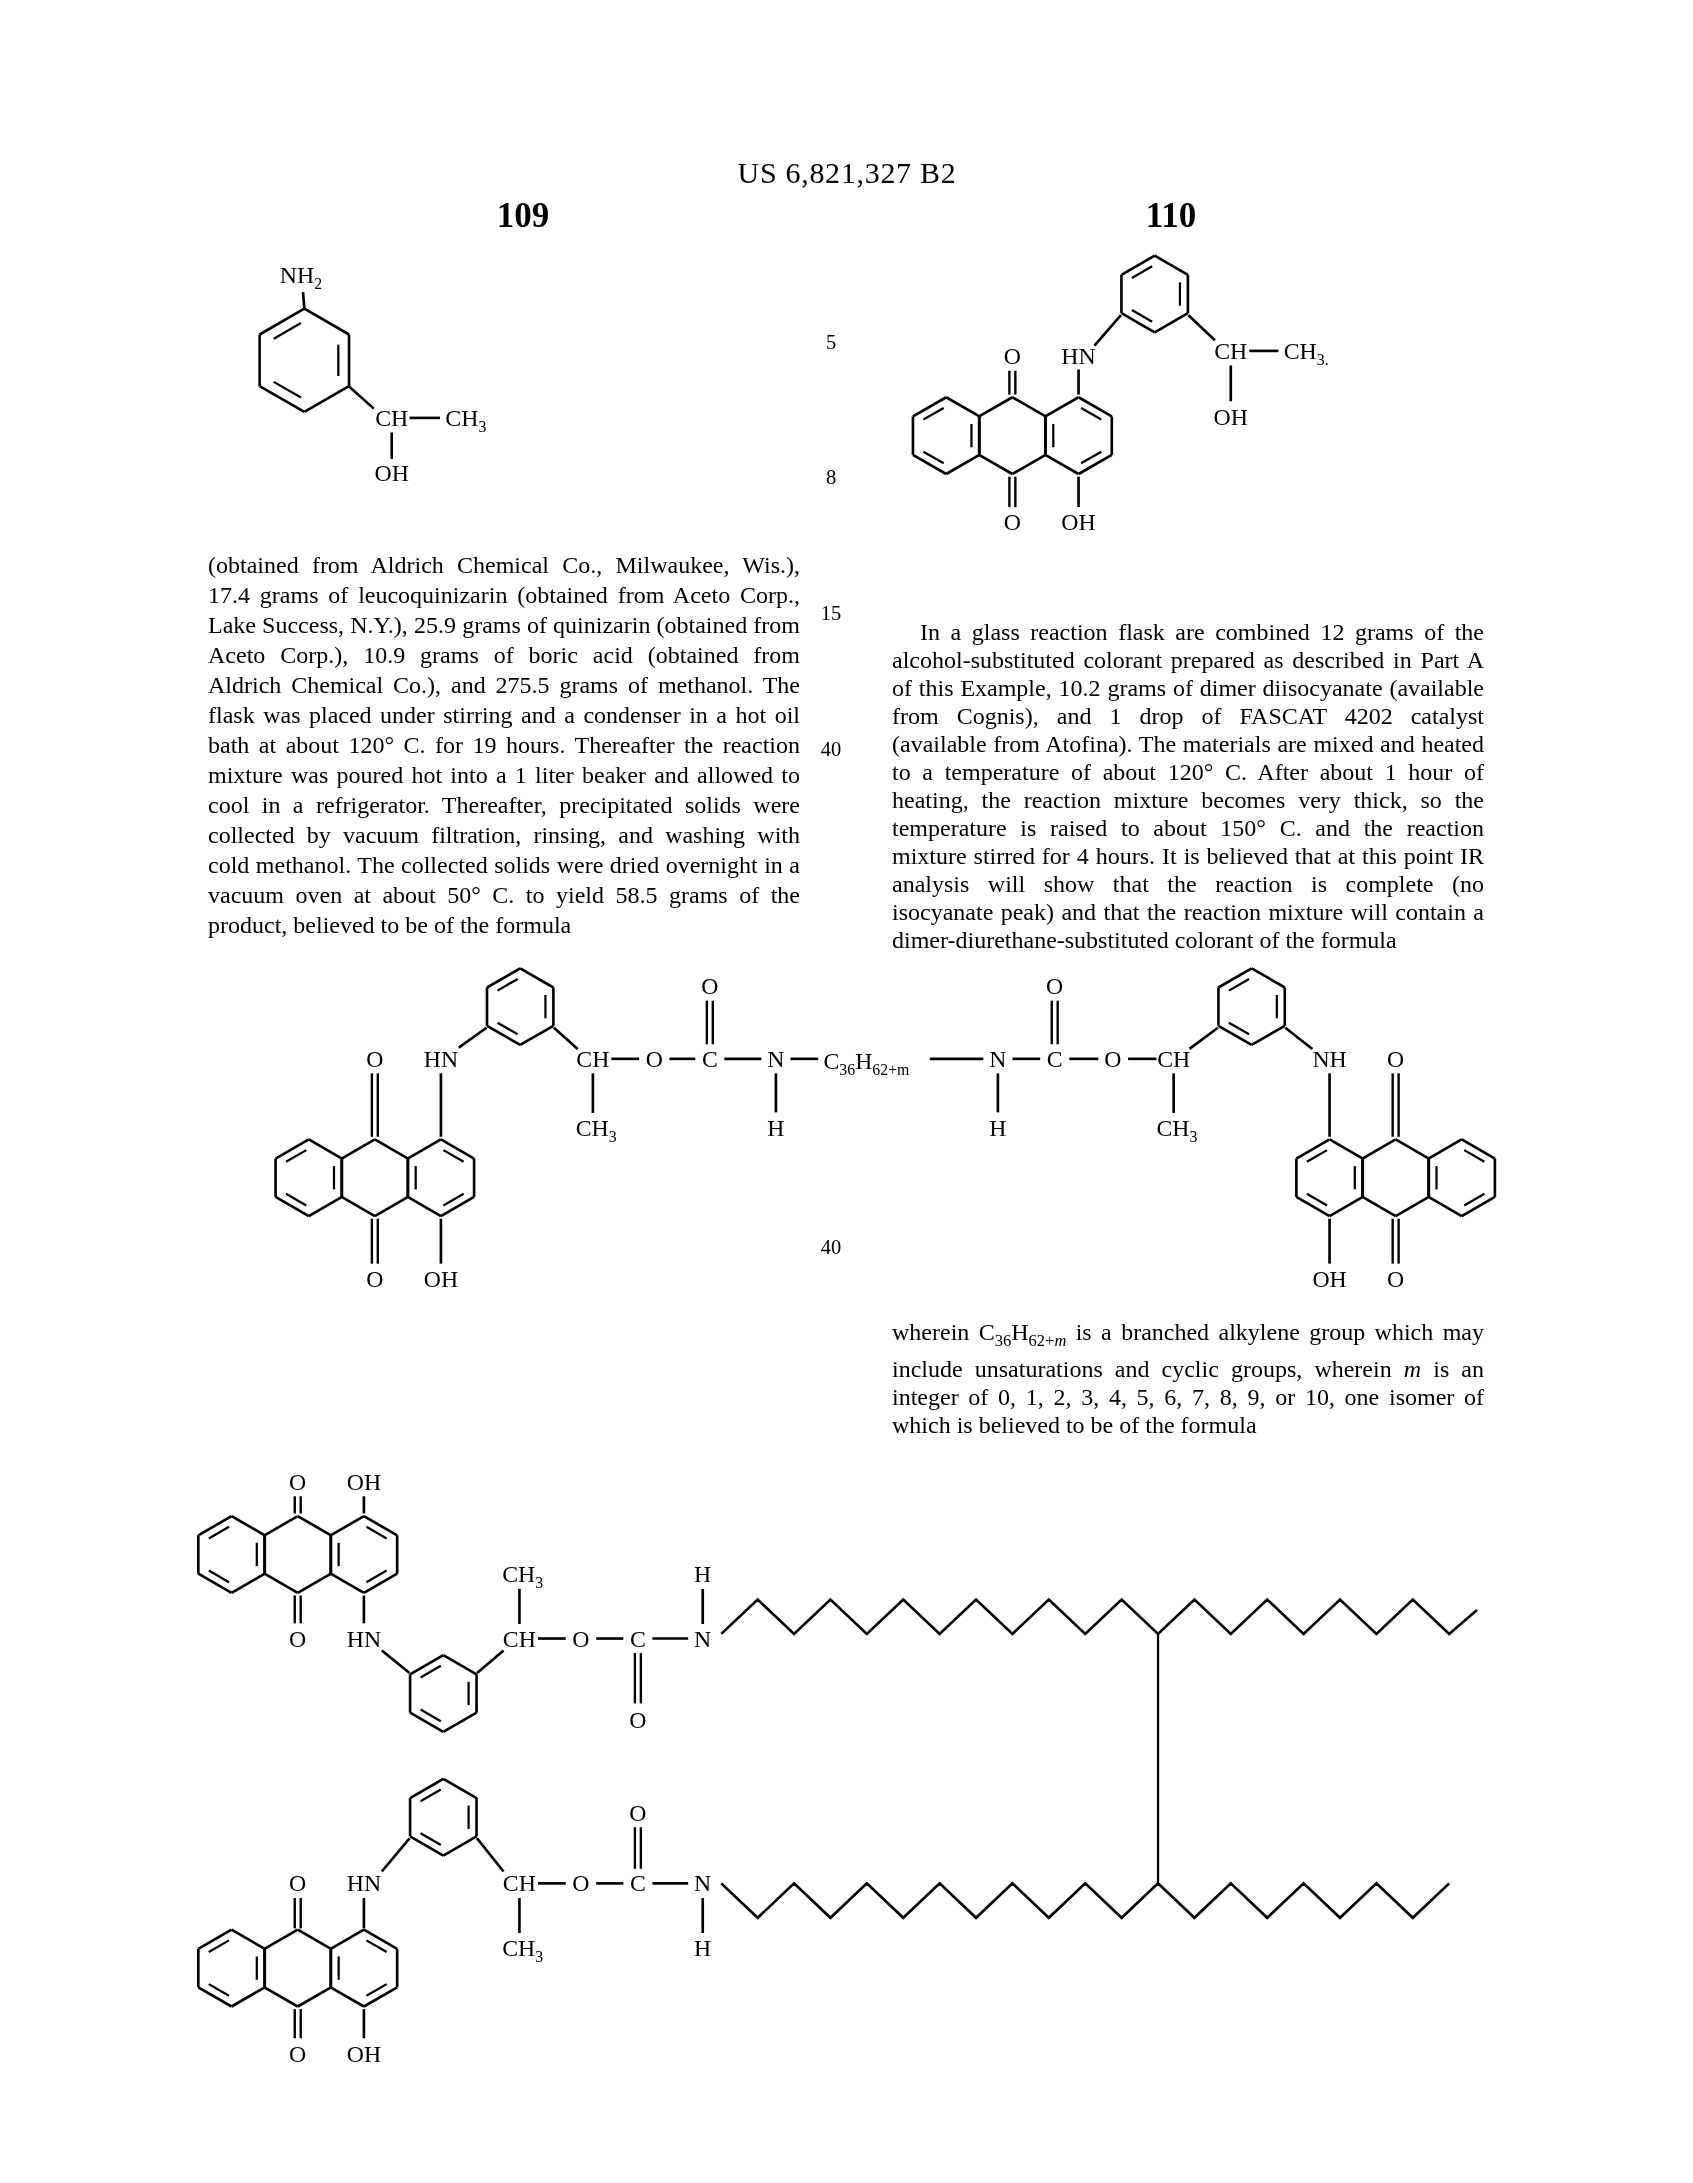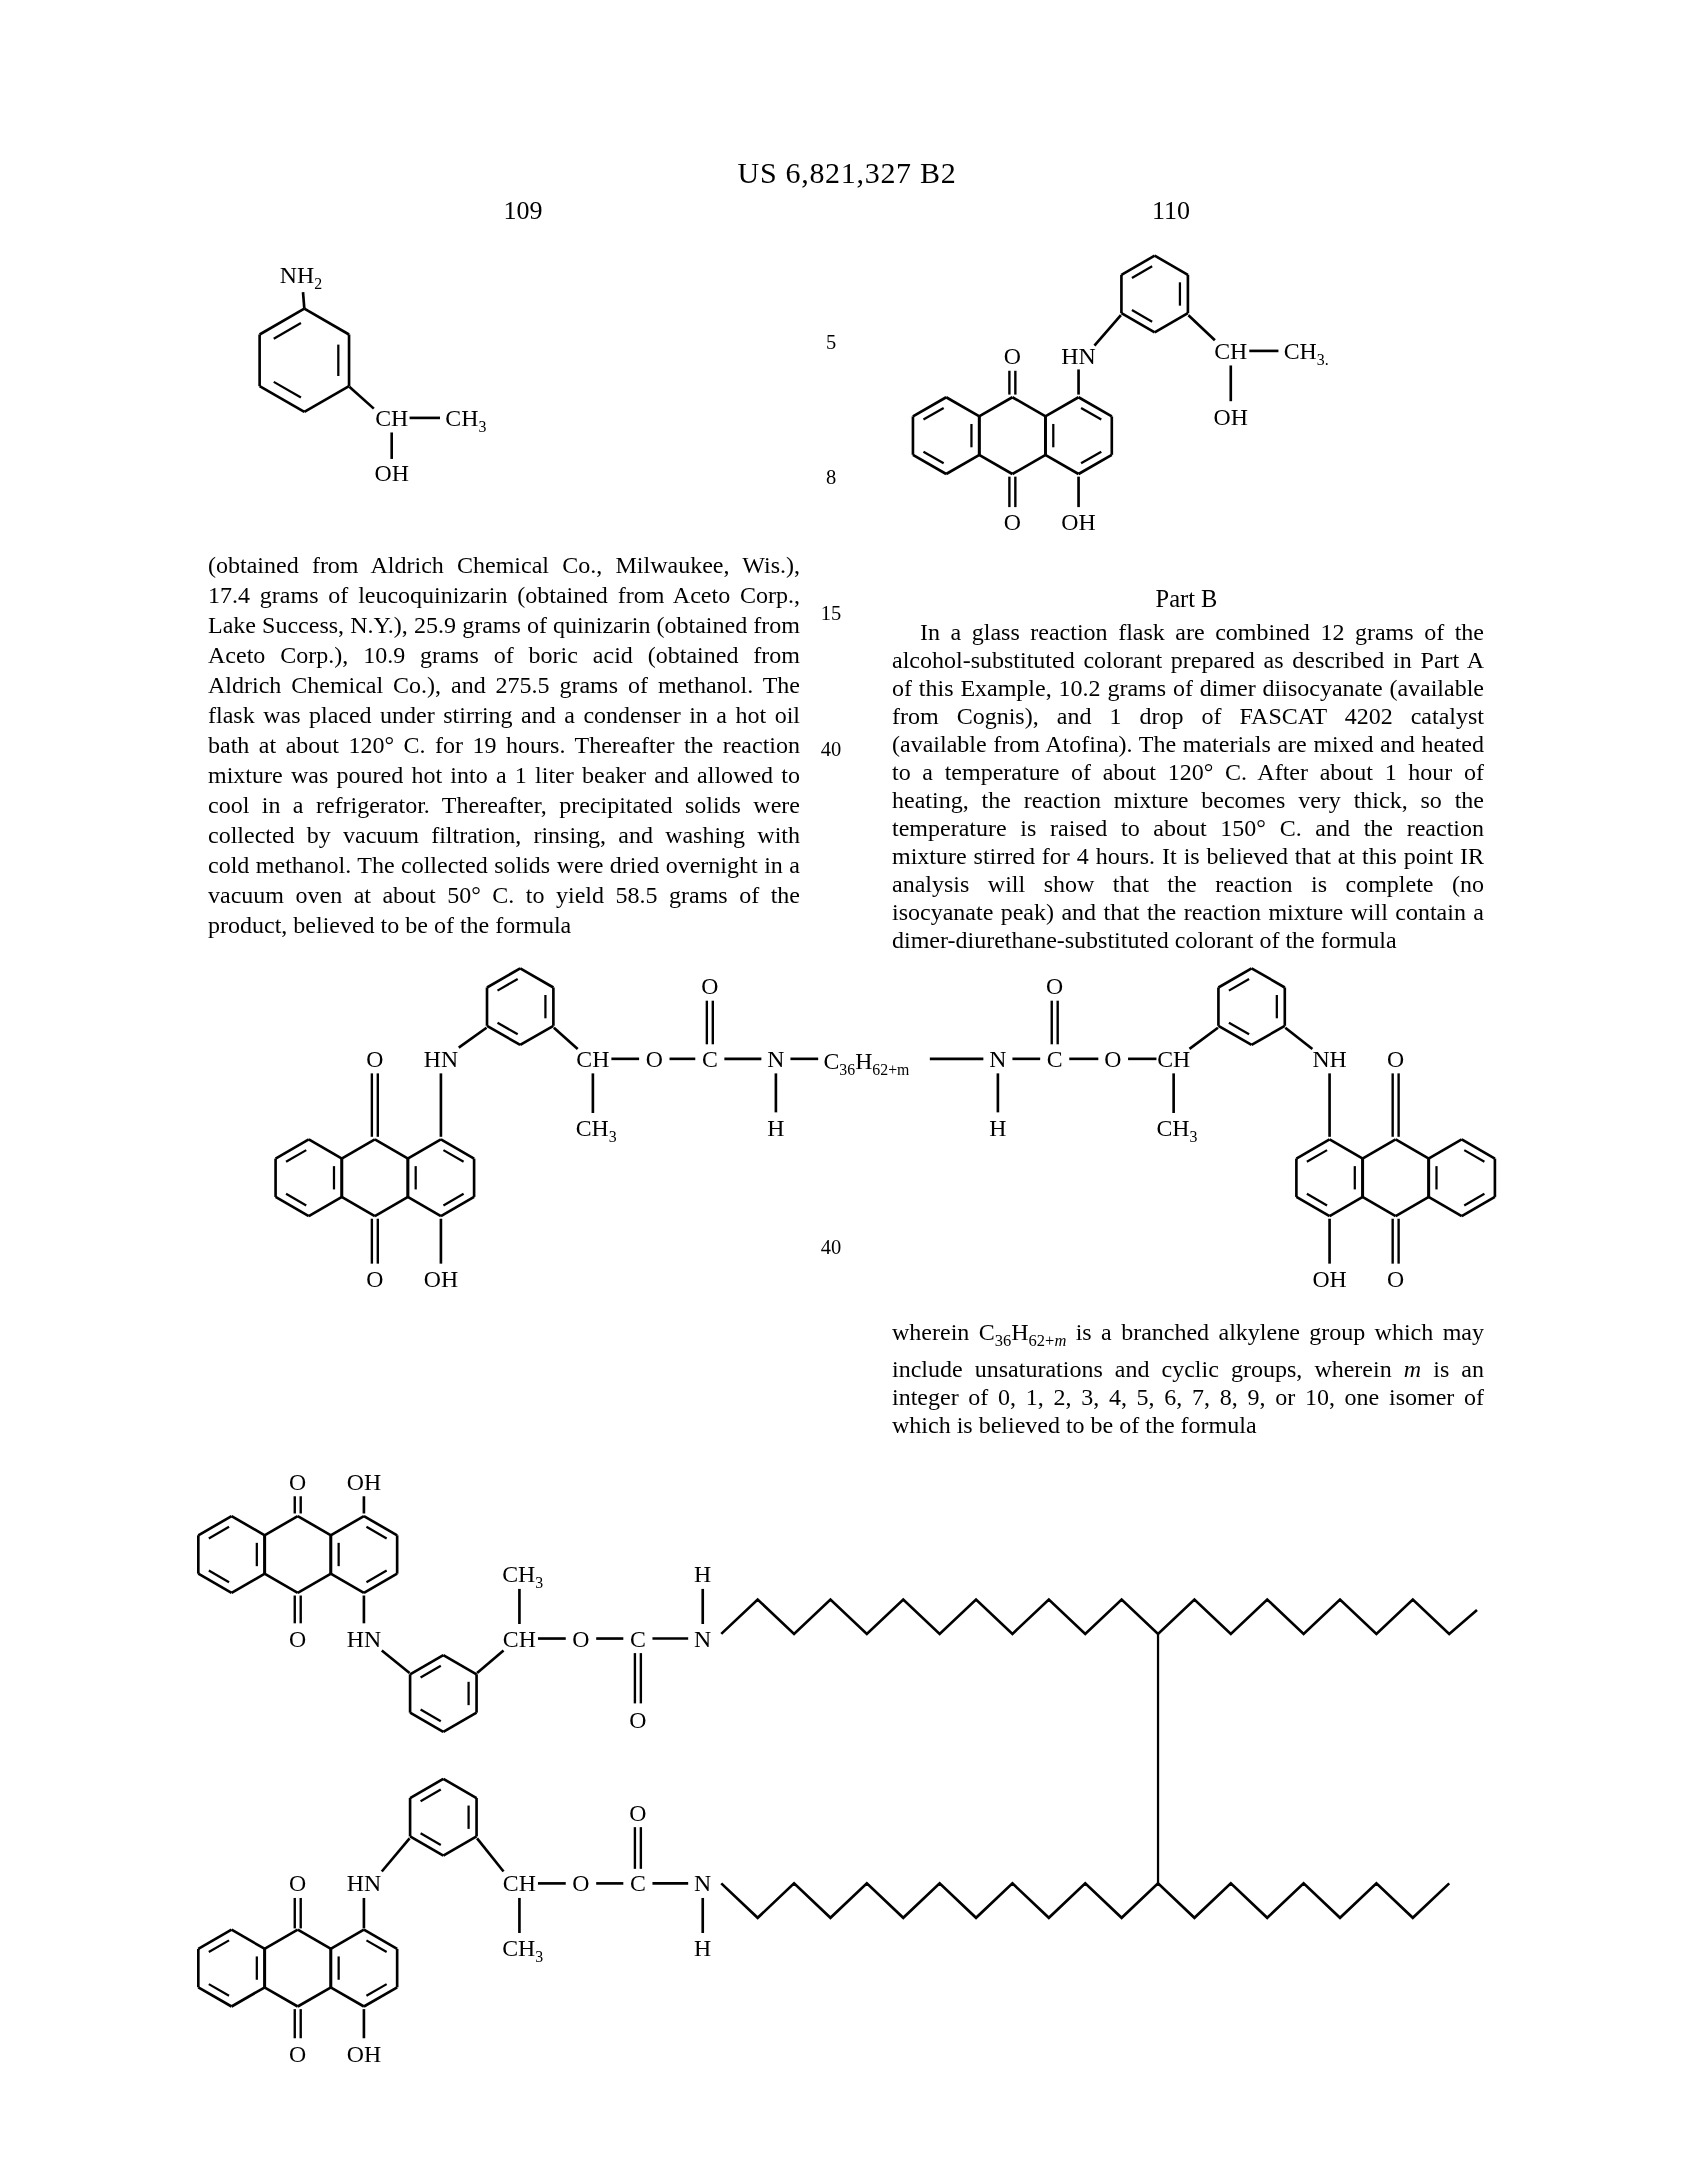--- a/index.html
+++ b/index.html
@@ -1,20 +1,20 @@
 <!DOCTYPE html>
 <html style="font-size:10.6px"><head>
 <meta charset="utf-8">
 <style>
   html,body{margin:0;padding:0;background:#fff;}
   .page{position:relative;width:1694px;height:2183px;background:#ffffff;
         font-family:"Liberation Serif",serif;color:#000;overflow:hidden;border-radius:10px;}
   .patent-number{position:absolute;top:156px;left:0;width:1694px;text-align:center;
         font-size:30px;letter-spacing:0.7px;}
-  .col-num{position:absolute;top:196px;font-size:26px;font-weight:normal;width:146px;text-align:center;}
+  .col-num{position:absolute;top:196px;font-size:35px;font-weight:bold;width:146px;text-align:center;}
   .col-num.left{left:450px;}
   .col-num.right{left:1098px;}
   .line-marker{position:absolute;left:808px;width:46px;text-align:center;font-size:20.5px;}
   .left-col{position:absolute;left:208px;top:550px;width:592px;font-size:24px;
         line-height:30px;text-align:justify;}
   .left-col p,.right-col p{margin:0;}
   .part-heading{position:absolute;left:892px;top:585px;width:589px;text-align:center;font-size:24.5px;}
   .right-col{position:absolute;left:892px;top:618px;width:592px;font-size:24px;
         line-height:28px;text-align:justify;}
   .right-col p{text-indent:28px;}
@@ -110,21 +110,20 @@
       <line x1="558" y1="190" x2="602" y2="190" stroke="#000" stroke-width="4"></line>
       <text x="610" y="190" font-size="36" text-anchor="start" dominant-baseline="central"><tspan dy="0">CH</tspan><tspan dy="12" font-size="24">3.</tspan></text>
       <line x1="530" y1="212" x2="530" y2="266" stroke="#000" stroke-width="4"></line>
       <text x="530" y="290" font-size="36" text-anchor="middle" dominant-baseline="central">OH</text>
     </svg>
 
   <div class="left-col">
     <p>(obtained from Aldrich Chemical Co., Milwaukee, Wis.), 17.4 grams of leucoquinizarin (obtained from Aceto Corp., Lake Success, N.Y.), 25.9 grams of quinizarin (obtained from Aceto Corp.), 10.9 grams of boric acid (obtained from Aldrich Chemical Co.), and 275.5 grams of methanol. The flask was placed under stirring and a condenser in a hot oil bath at about 120° C. for 19 hours. Thereafter the reaction mixture was poured hot into a 1 liter beaker and allowed to cool in a refrigerator. Thereafter, precipitated solids were collected by vacuum filtration, rinsing, and washing with cold methanol. The collected solids were dried overnight in a vacuum oven at about 50° C. to yield 58.5 grams of the product, believed to be of the formula</p>
   </div>
 
-  <div class="part-heading">Part B</div>
 
   <div class="right-col">
     <p>In a glass reaction flask are combined 12 grams of the alcohol-substituted colorant prepared as described in Part A of this Example, 10.2 grams of dimer diisocyanate (available from Cognis), and 1 drop of FASCAT 4202 catalyst (available from Atofina). The materials are mixed and heated to a temperature of about 120° C. After about 1 hour of heating, the reaction mixture becomes very thick, so the temperature is raised to about 150° C. and the reaction mixture stirred for 4 hours. It is believed that at this point IR analysis will show that the reaction is complete (no isocyanate peak) and that the reaction mixture will contain a dimer-diurethane-substituted colorant of the formula</p>
   </div>
 
   <svg id="svgC" style="left:232px;top:930px" width="1323" height="370" viewBox="0 0 2000 560">
       <line x1="115" y1="317" x2="165.228" y2="346" stroke="#000" stroke-width="4"></line>
       <line x1="165.228" y1="346" x2="165.228" y2="404" stroke="#000" stroke-width="4"></line>
       <line x1="165.228" y1="404" x2="115" y2="433" stroke="#000" stroke-width="4"></line>
       <line x1="115" y1="433" x2="64.77199999999999" y2="404" stroke="#000" stroke-width="4"></line>

